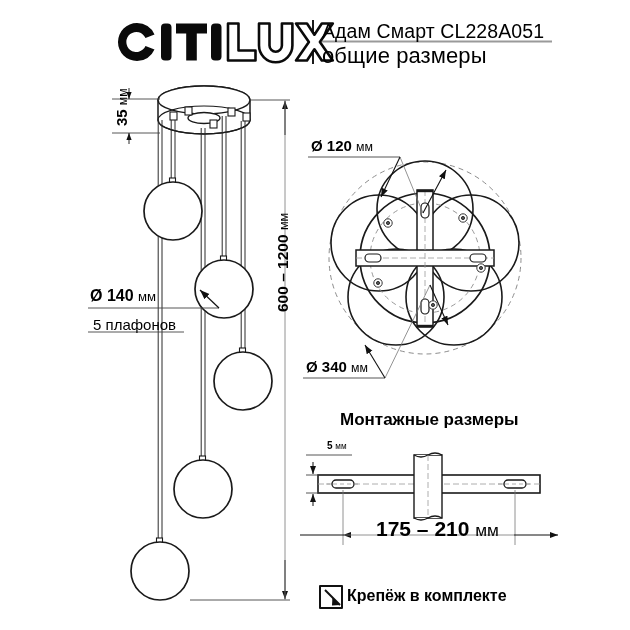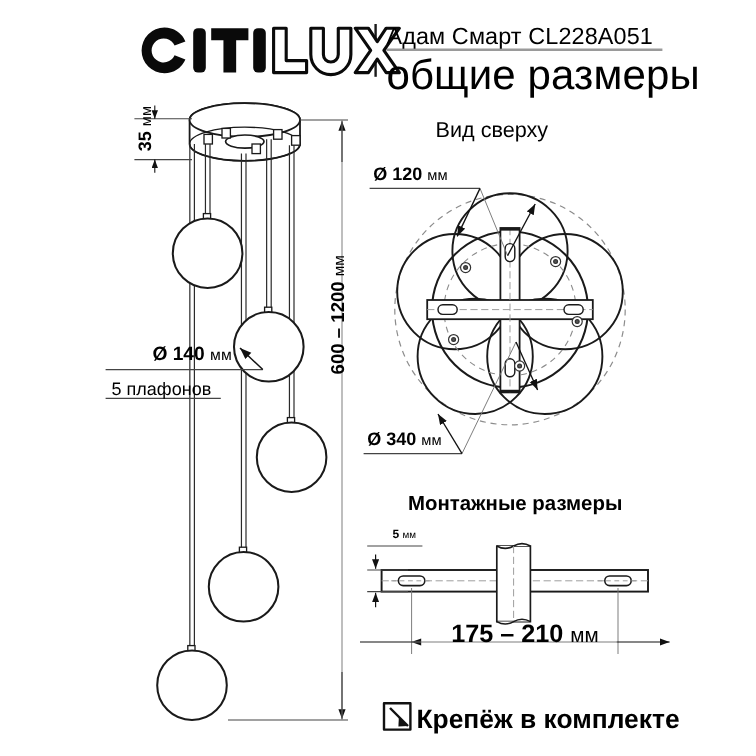--- a/index.html
+++ b/index.html
@@ -10,51 +10,51 @@
   }
   .sheet{position:absolute;inset:0;width:630px;height:630px;}
   svg{display:block;}
   .txt{position:absolute;white-space:nowrap;}
 
   
   #header-title-line1{
     left:322px;top:20px;font-size:19.5px;letter-spacing:.1px;
   }
   #header-title-line2{
-    left:322px;top:43px;font-size:35px;letter-spacing:.1px;
+    left:322px;top:43px;font-size:22px;letter-spacing:.1px;
   }
 
   
   #dim-35{
     left:113px;top:126px;font-size:15px;font-weight:bold;
     transform:rotate(-90deg);transform-origin:0 0;
   }
   #dim-600-1200{
     left:274px;top:312px;font-size:15.5px;font-weight:bold;
     transform:rotate(-90deg);transform-origin:0 0;
   }
   #dim-140{
-    left:90px;top:287px;font-size:16px;font-weight:bold;margin-left:37px;
+    left:90px;top:287px;font-size:16px;font-weight:bold;
   }
   #plafony{
     left:93px;top:316px;font-size:15px;
   }
 
   
   #top-view-title{left:363px;top:98px;font-size:18px;}
   #dim-230{left:311px;top:137px;font-size:15px;font-weight:bold;}
   #dim-340{left:306px;top:358px;font-size:15px;font-weight:bold;}
 
   
   #mount-title{left:340px;top:410px;font-size:17px;font-weight:bold;}
   #dim-5{left:327px;top:440px;font-size:10px;font-weight:bold;}
   #dim-175-210{left:376px;top:517px;font-size:21px;font-weight:bold;}
 
   
-  #footer-note{left:347px;top:587px;font-size:22px;font-weight:bold;}
+  #footer-note{left:347px;top:587px;font-size:16px;font-weight:bold;}
 
   .unit{font-weight:normal;font-size:.82em;}
 </style>
 </head>
 <body>
 
 <div class="sheet">
 
   <svg width="630" height="630" viewBox="0 0 630 630">
     <defs>
@@ -292,21 +292,20 @@
   </div>
 
   <div class="txt" id="dim-140">
     <span>Ø</span>
     <span>140</span>
     <span class="unit">мм</span>
   </div>
 
   <div class="txt" id="plafony">5 плафонов</div>
 
-  <div class="txt" id="top-view-title">Вид сверху</div>
 
   <div class="txt" id="dim-230">
     <span>Ø</span>
     <span>120</span>
     <span class="unit">мм</span>
   </div>
 
   <div class="txt" id="dim-340">
     <span>Ø</span>
     <span>340</span>

